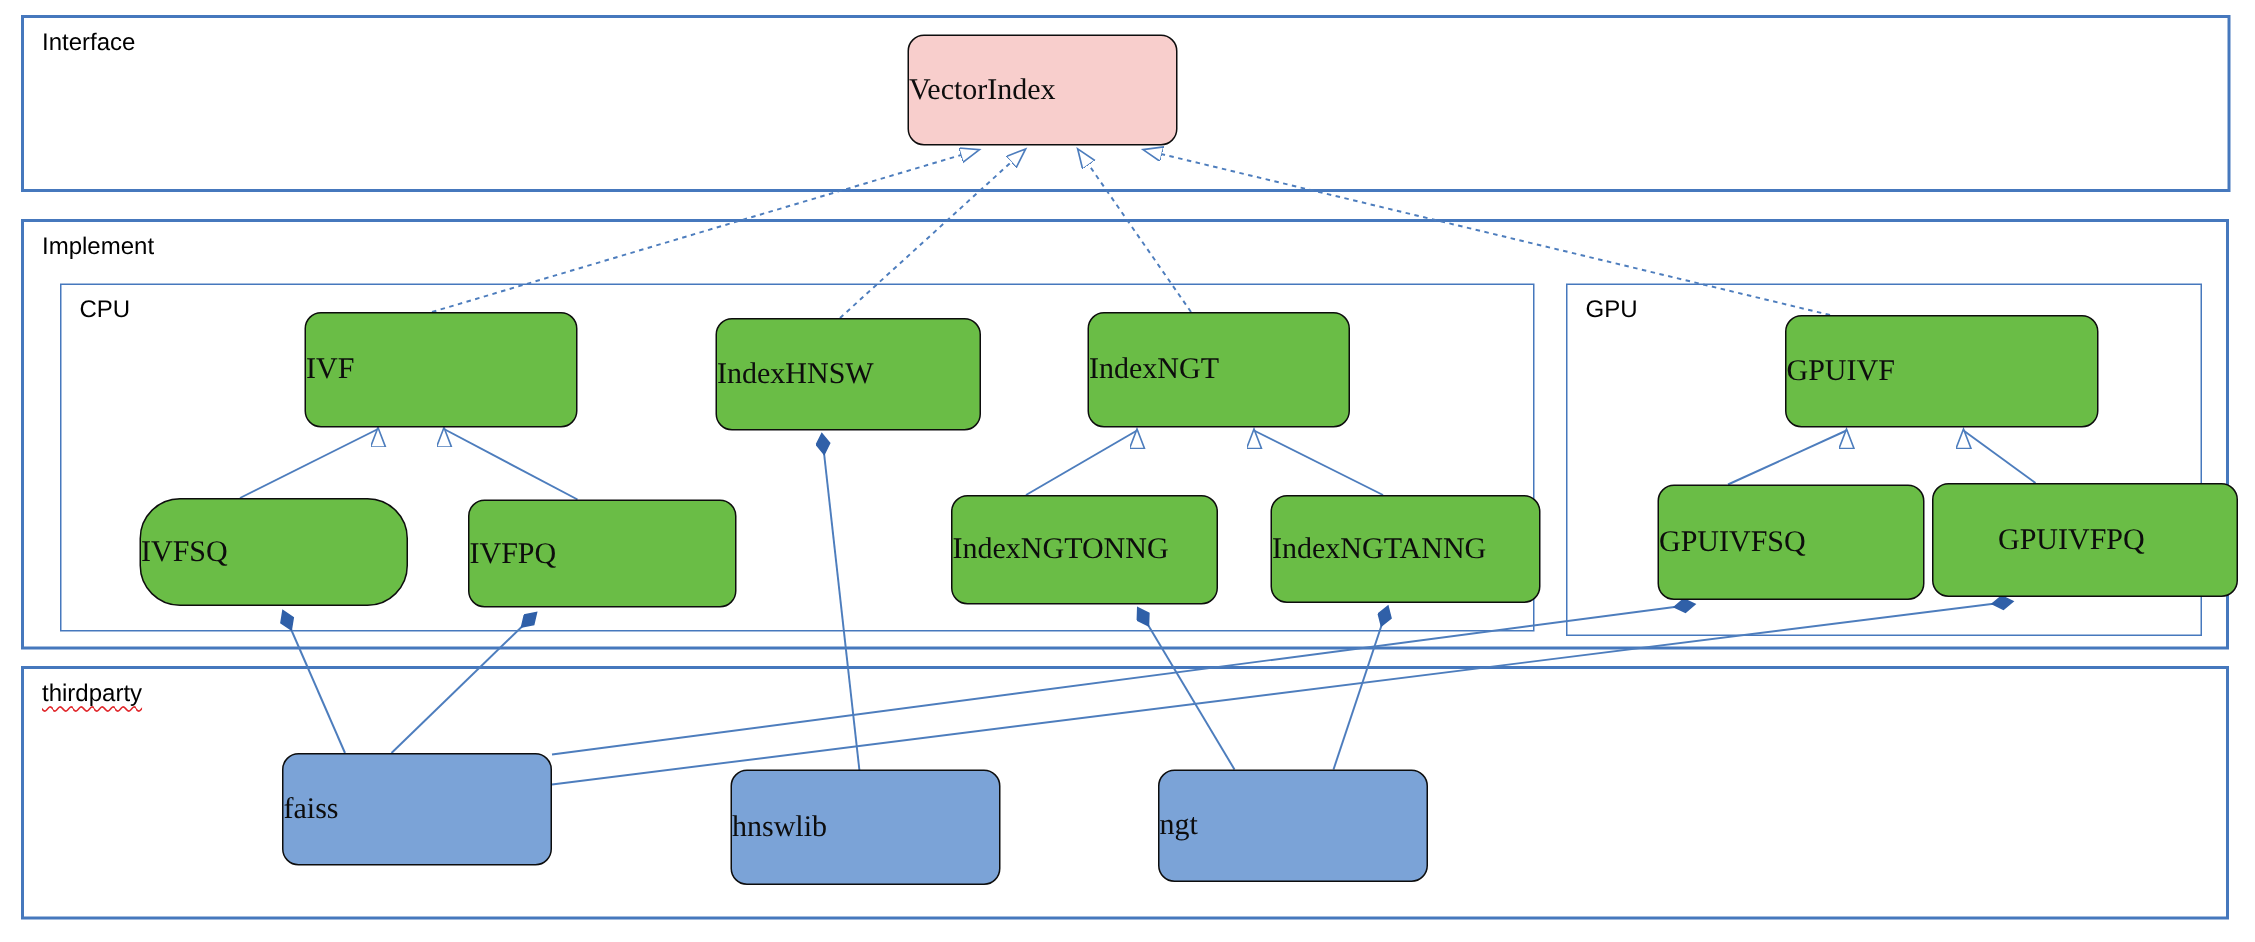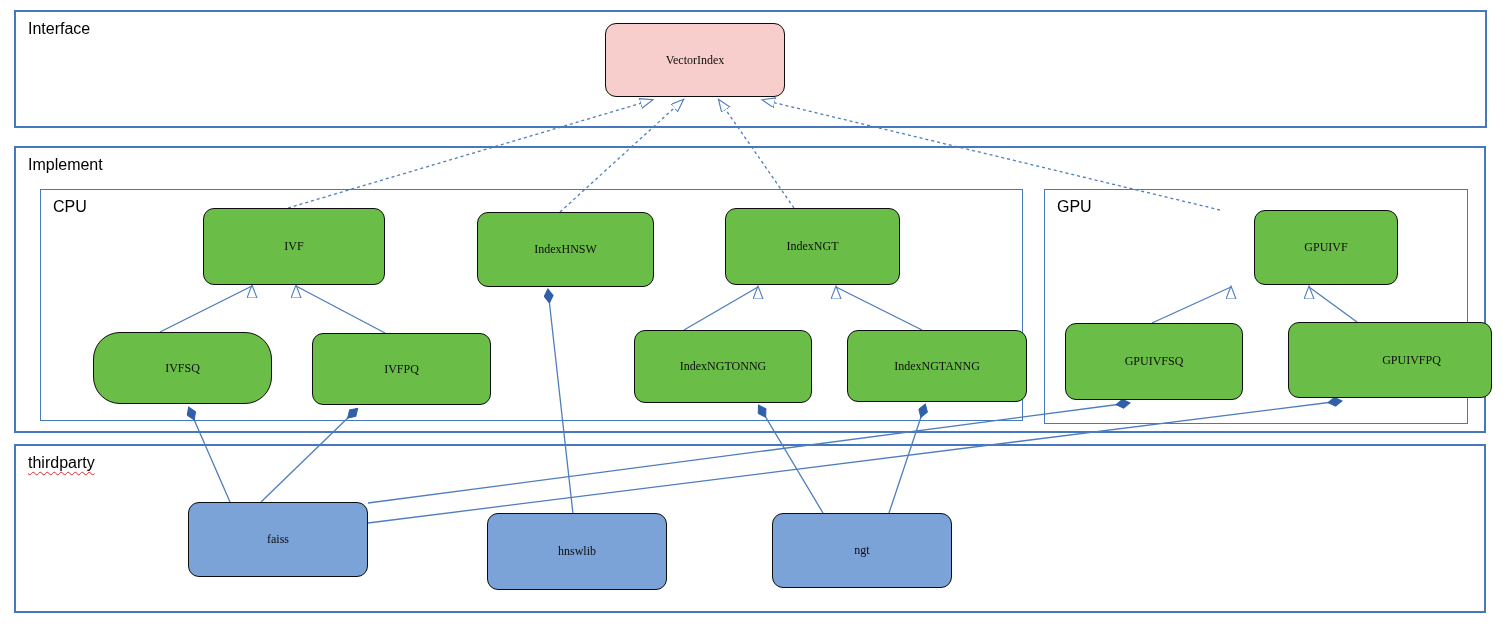--- a/index.html
+++ b/index.html
@@ -31,22 +31,22 @@
   line.edge{stroke:var(--line-blue);stroke-width:1.3px;fill:none;}
   line.realization{stroke-dasharray:3 3;marker-end:url(#tri-auto);}
   line.generalization{marker-end:url(#tri-up);}
   line.composition{marker-end:url(#dia);}
   .marker-tri{fill:#ffffff;stroke:var(--line-blue);stroke-width:1.1px;}
   .marker-dia{fill:var(--diamond-blue);stroke:var(--diamond-blue);}
   
   #nodes .node{
     position:absolute;z-index:3;box-sizing:border-box;
     border-radius:11px;border:1.5px solid;
-    display:flex;align-items:center;justify-content:center;
-    font-family:"Liberation Serif",serif;font-size:12px;color:#0d0d0d;
+    display:flex;align-items:center;justify-content:flex-start;
+    font-family:"Liberation Serif",serif;font-size:20px;color:#0d0d0d;
   }
   .node.interface{background:var(--node-pink);border-color:var(--pink-border);}
   .node.cpu,.node.gpu{background:var(--node-green);border-color:var(--green-border);margin-left:20px;}
   .node.thirdparty{background:var(--node-blue);border-color:var(--blue-border);}
 </style>
 </head>
 <body>
 
 <div class="canvas">
 
@@ -122,24 +122,24 @@
       </div>
       <div class="node cpu" style="left: 292px; top: 333px; width: 179px; height: 72px;">
         <span>IVFPQ</span>
       </div>
       <div class="node cpu" style="left: 614px; top: 330px; width: 178px; height: 73px;">
         <span>IndexNGTONNG</span>
       </div>
       <div class="node cpu" style="left: 827px; top: 330px; width: 180px; height: 72px;">
         <span>IndexNGTANNG</span>
       </div>
-      <div class="node gpu" style="left: 1234px; top: 210px; width: 144px; height: 75px;">
+      <div class="node gpu" style="left: 1170px; top: 210px; width: 209px; height: 75px;">
         <span>GPUIVF</span>
       </div>
-      <div class="node gpu" style="left: 1045px; top: 323px; width: 178px; height: 77px;">
+      <div class="node gpu" style="left: 1085px; top: 323px; width: 178px; height: 77px;">
         <span>GPUIVFSQ</span>
       </div>
       <div class="node gpu" style="left: 1268px; top: 322px; width: 204px; height: 76px; padding-left: 43px;">
         <span>GPUIVFPQ</span>
       </div>
       <div class="node thirdparty" style="left: 188px; top: 502px; width: 180px; height: 75px;">
         <span>faiss</span>
       </div>
       <div class="node thirdparty" style="left: 487px; top: 513px; width: 180px; height: 77px;">
         <span>hnswlib</span>

